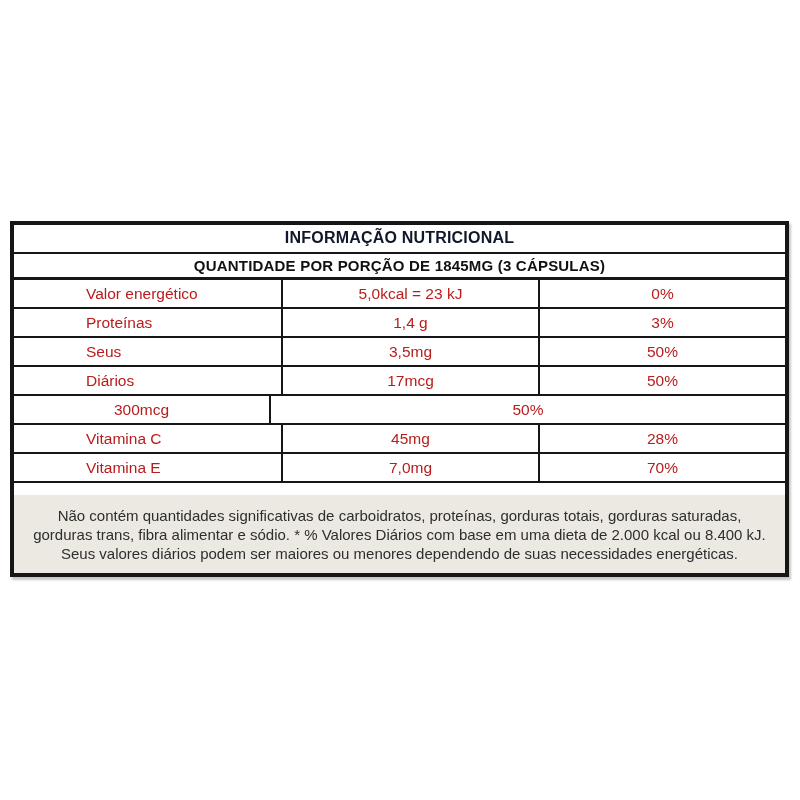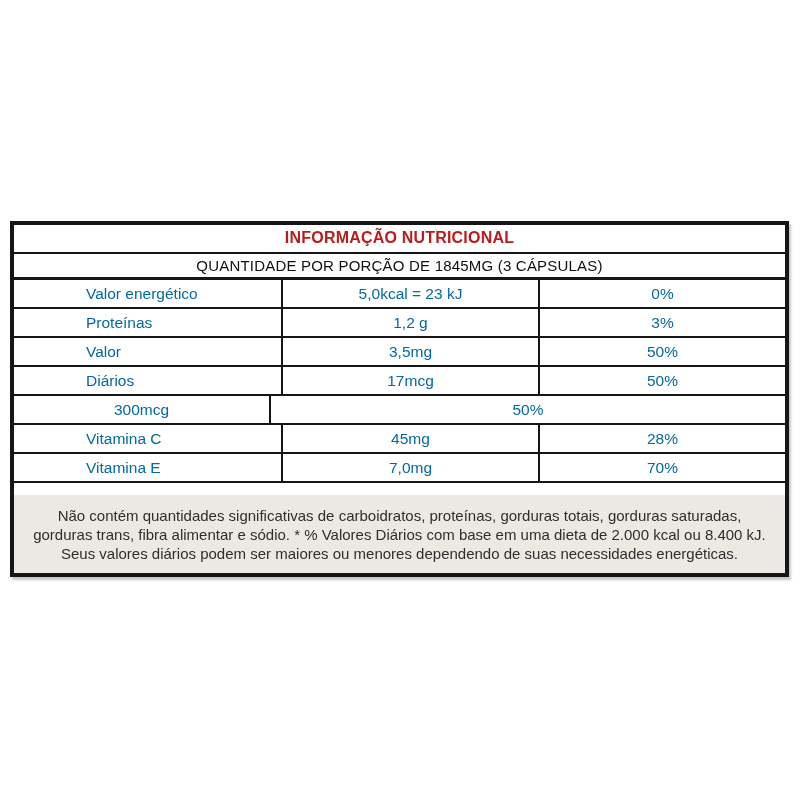--- a/index.html
+++ b/index.html
@@ -31,45 +31,45 @@
   .title-row {
     height: 31px;
     box-sizing: border-box;
     border-bottom: 2px solid #161616;
     display: flex;
     align-items: center;
     justify-content: center;
     font-weight: bold;
     font-size: 16px;
     letter-spacing: 0.2px;
-    color: #b91c1c;
+    color: #0f172a;
   }
   .subtitle-row {
     height: 28px;
     box-sizing: border-box;
     border-bottom: 3px solid #161616;
     display: flex;
     align-items: center;
     justify-content: center;
-    font-weight: normal;
+    font-weight: bold;
     font-size: 15px;
     letter-spacing: 0.2px;
     color: #111111;
   }
   .data-rows {
     display: flex;
     flex-direction: column;
   }
   .row {
     height: 29px;
     box-sizing: border-box;
     border-bottom: 2px solid #161616;
     display: flex;
     font-size: 15.5px;
-    color: #0369a1;
+    color: #b91c1c;
   }
   .cell {
     box-sizing: border-box;
     display: flex;
     align-items: center;
   }
   .cell.label {
     width: 269px;
     border-right: 2px solid #161616;
     padding-left: 72px;
@@ -109,26 +109,26 @@
   <div class="data-rows">
 
     <div class="row">
       <div class="cell label">Valor energético</div>
       <div class="cell amount">5,0kcal = 23 kJ</div>
       <div class="cell dv">0%</div>
     </div>
 
     <div class="row">
       <div class="cell label">Proteínas</div>
-      <div class="cell amount">1,2 g</div>
+      <div class="cell amount">1,4 g</div>
       <div class="cell dv">3%</div>
     </div>
 
     <div class="row">
-      <div class="cell label">Valor</div>
+      <div class="cell label">Seus</div>
       <div class="cell amount">3,5mg</div>
       <div class="cell dv">50%</div>
     </div>
 
     <div class="row">
       <div class="cell label">Diários</div>
       <div class="cell amount">17mcg</div>
       <div class="cell dv">50%</div>
     </div>
 

